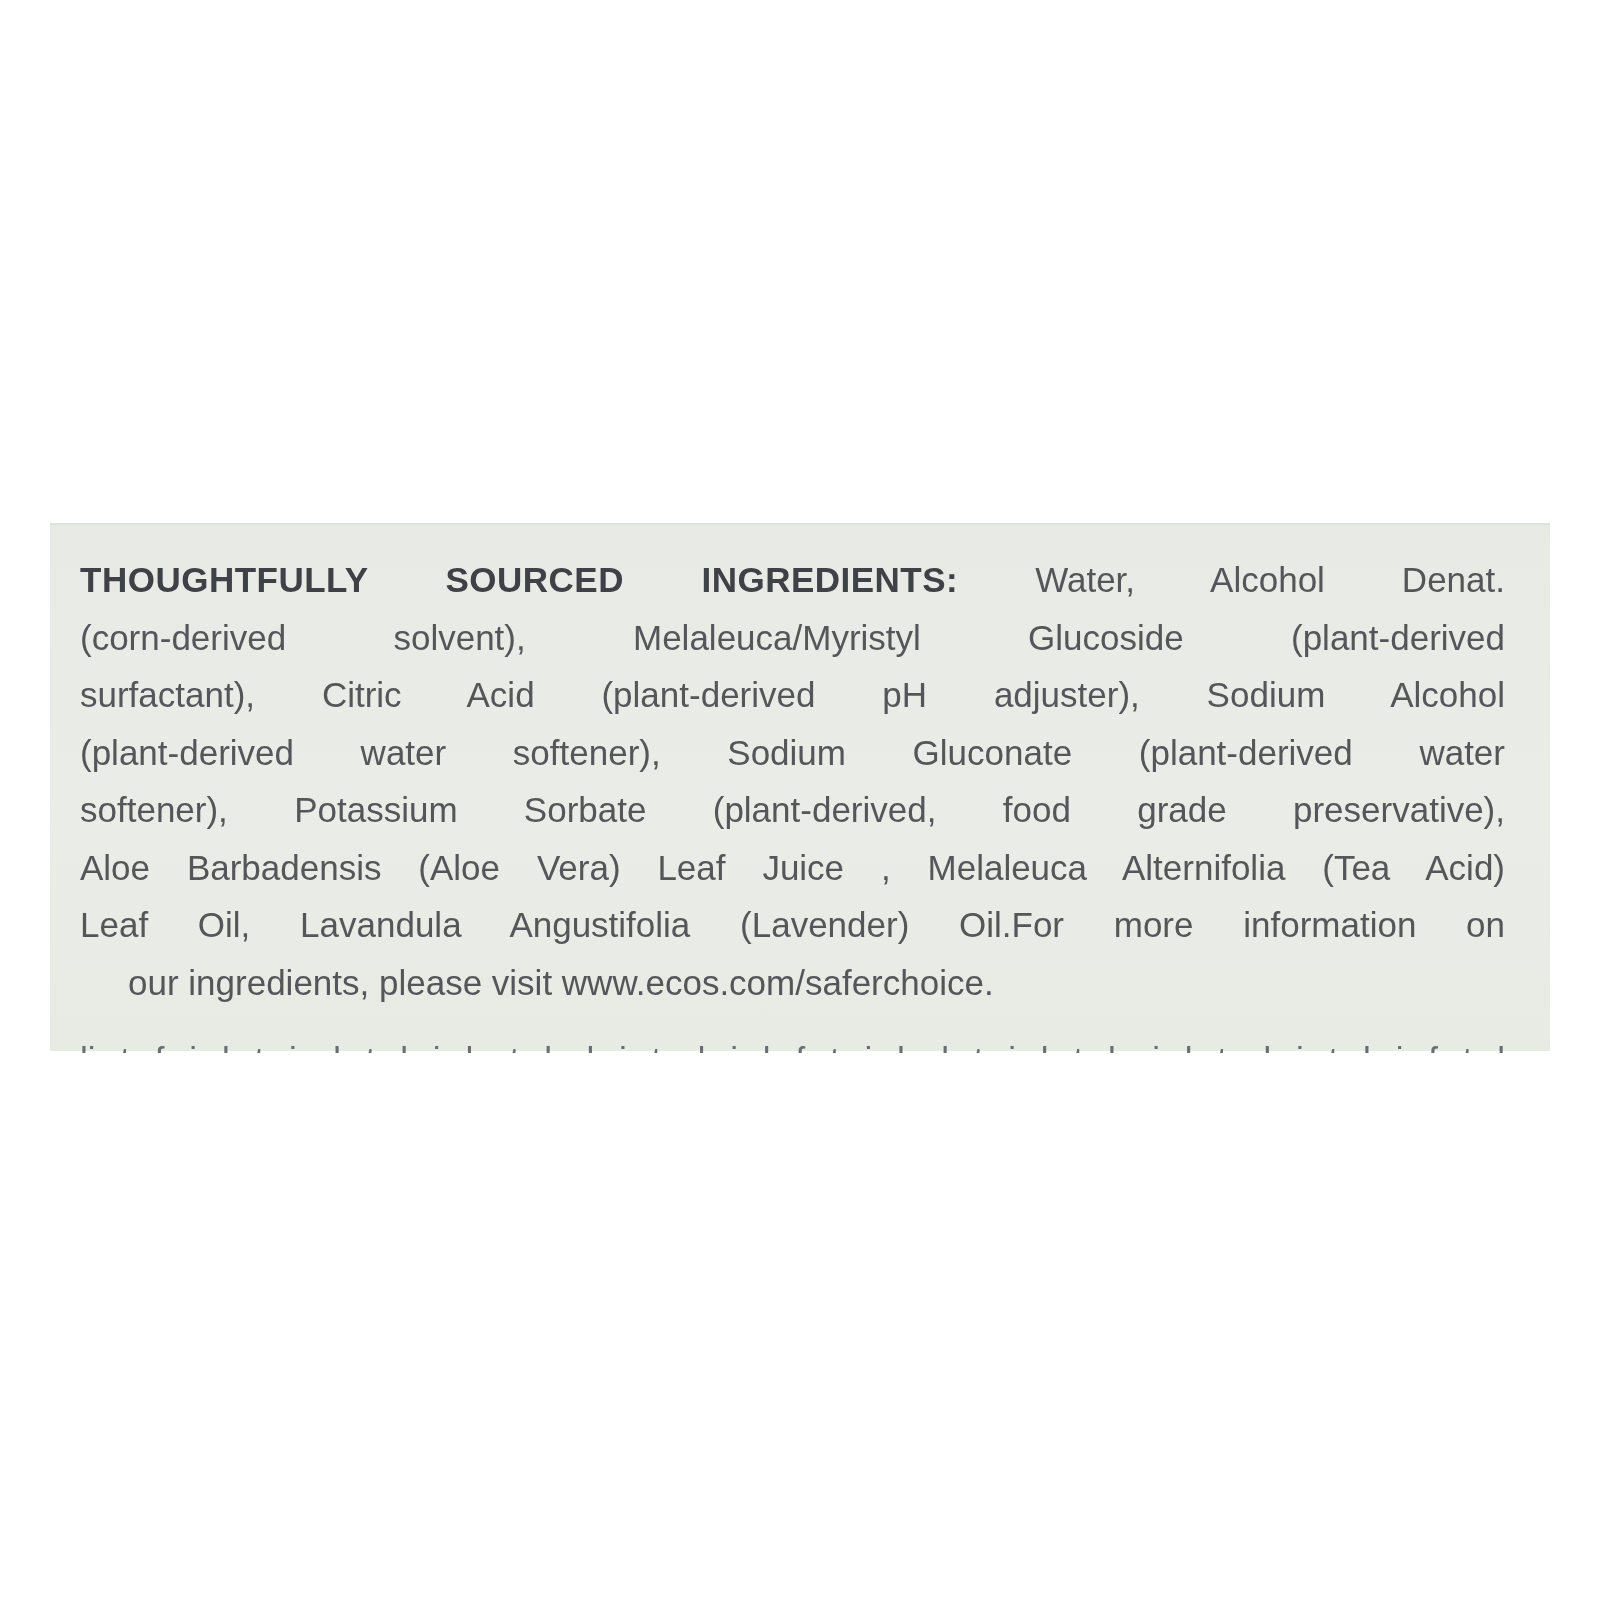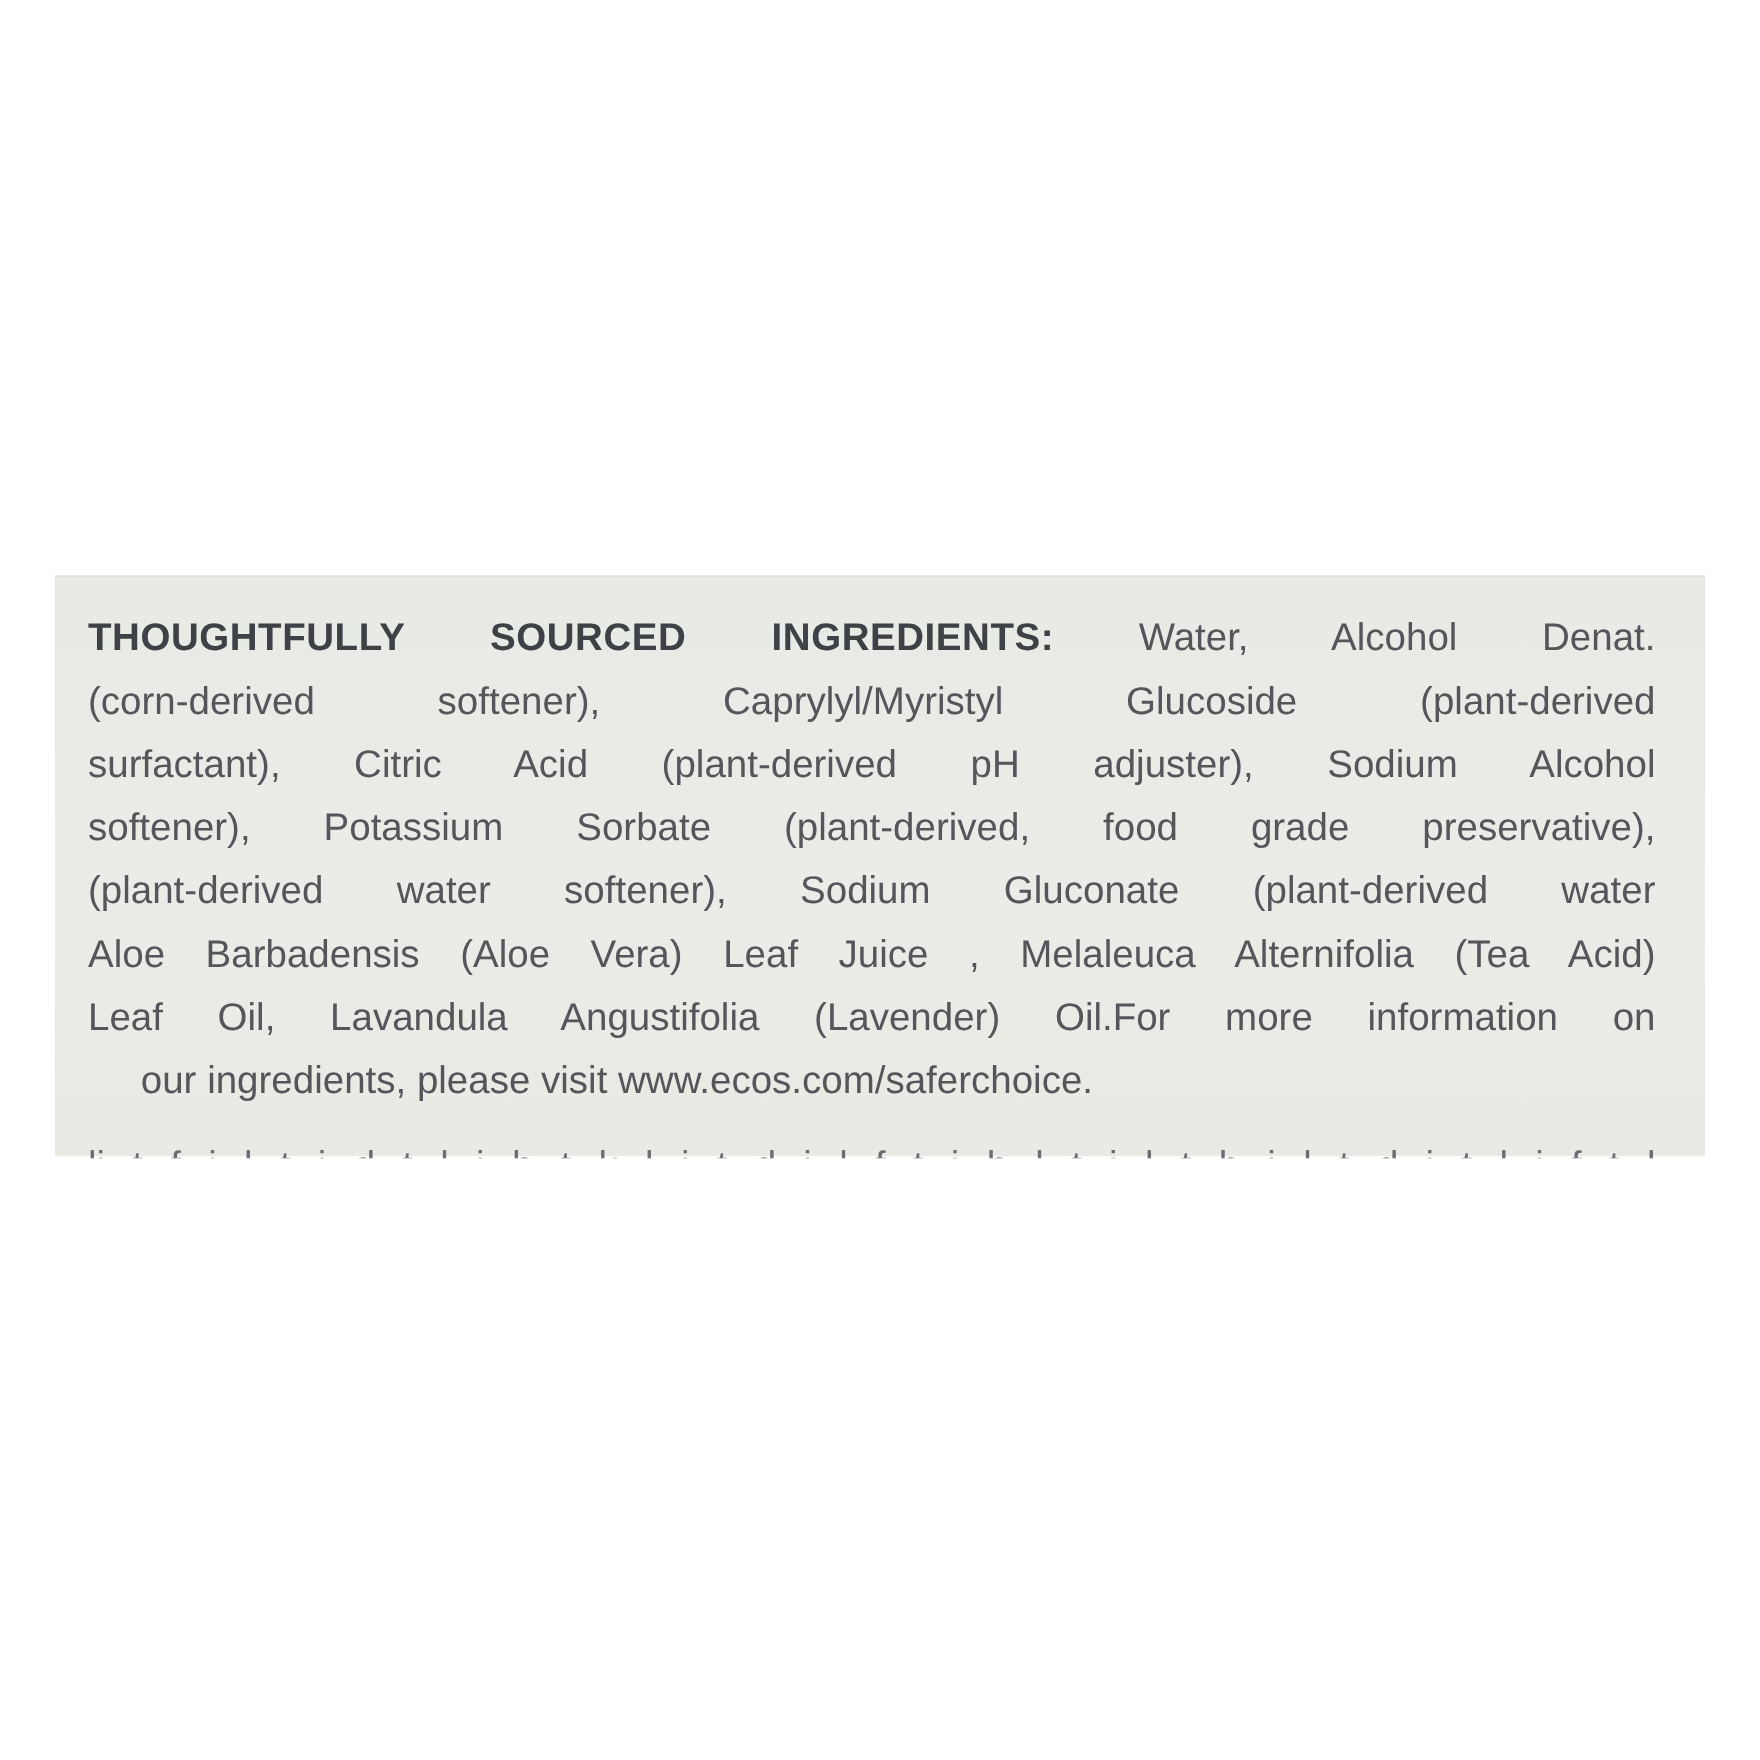--- a/index.html
+++ b/index.html
@@ -61,24 +61,24 @@
 </style>
 </head>
 <body>
 
 <div class="label-panel">
   <div class="ingredients-text">
     <div class="line">
       <span class="heading-bold">THOUGHTFULLY SOURCED INGREDIENTS:</span>
       <span>Water, Alcohol Denat.</span>
     </div>
-    <div class="line">(corn-derived softener), Caprylyl/Myristyl Glucoside (plant-derived</div>
+    <div class="line">(corn-derived solvent), Melaleuca/Myristyl Glucoside (plant-derived</div>
     <div class="line">surfactant), Citric Acid (plant-derived pH adjuster), Sodium Alcohol</div>
+    <div class="line">(plant-derived water softener), Sodium Gluconate (plant-derived water</div>
     <div class="line">softener), Potassium Sorbate (plant-derived, food grade preservative),</div>
-    <div class="line">(plant-derived water softener), Sodium Gluconate (plant-derived water</div>
     <div class="line">Aloe Barbadensis (Aloe Vera) Leaf Juice , Melaleuca Alternifolia (Tea Acid)</div>
     <div class="line">Leaf Oil, Lavandula Angustifolia (Lavender) Oil.For more information on</div>
     <div class="line last-line">our ingredients, please visit www.ecos.com/saferchoice.</div>
     <div class="clipped-line">
       <span class="clipped-inner">li t f i l t i d t l i h t k l i t d i l f t i h l t i l t b i l t d i t l i f t l</span>
     </div>
   </div>
 </div>
 
 </body></html>

